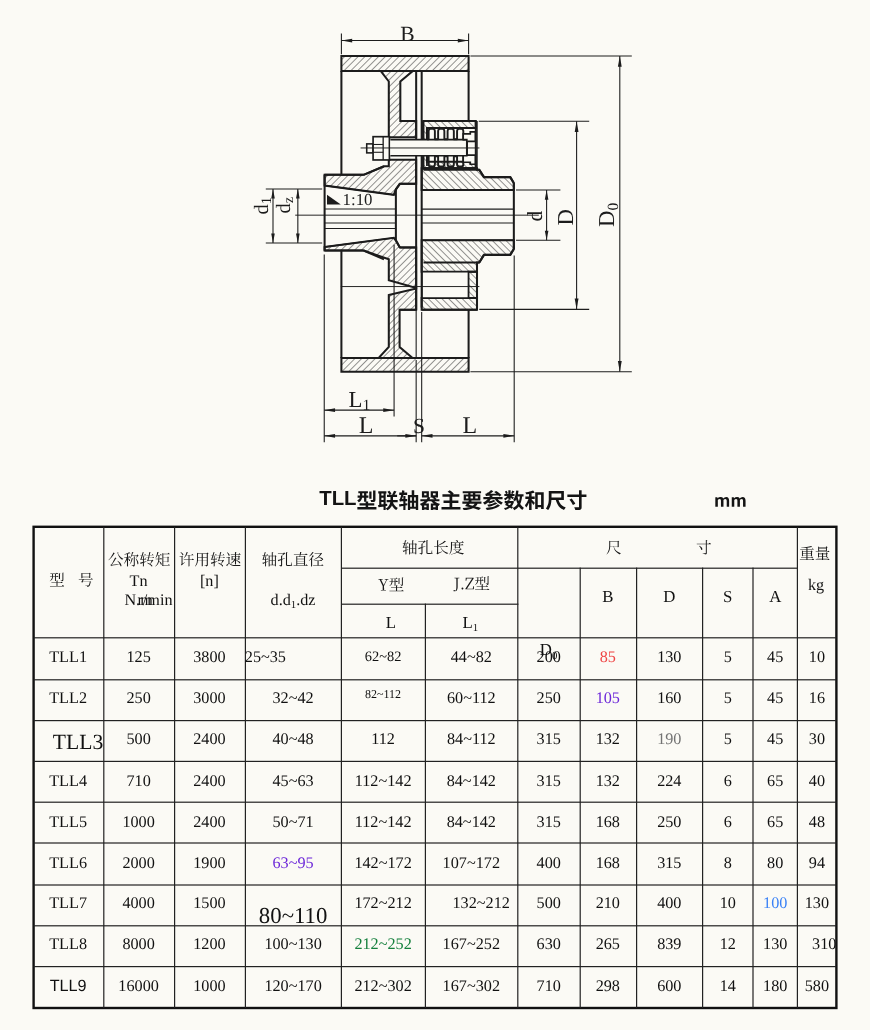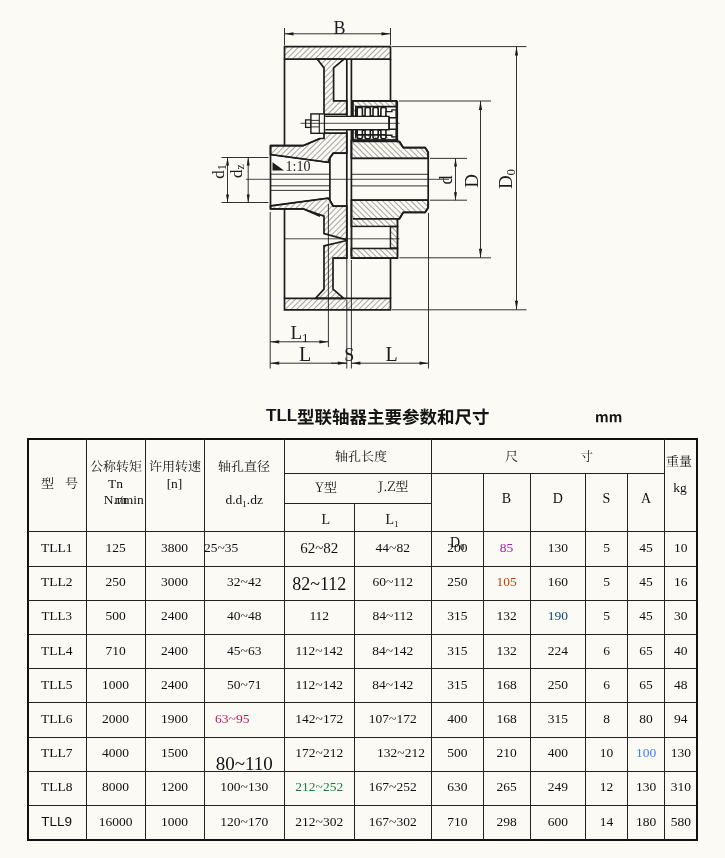--- a/index.html
+++ b/index.html
@@ -222,49 +222,49 @@
 <div style="position:absolute;left:546.5px;top:489.0px;width:120px;text-align:center;font-family:'Liberation Serif',serif;font-size:14px;color:#111;line-height:20px;">S</div>
 <div style="position:absolute;left:586.0px;top:489.0px;width:120px;text-align:center;font-family:'Liberation Serif',serif;font-size:14px;color:#111;line-height:20px;">A</div>
 <svg style="position:absolute;left:666.0px;top:452.7px;overflow:visible" width="26" height="16" viewBox="0 -13.0 26 16">
     <path fill="#1a1a1a" d="M0.7 -8.4H10.5L11.2 -9.1Q11.2 -9.1 11.3 -9.0Q11.4 -8.9 11.6 -8.8Q11.7 -8.7 11.9 -8.5Q12.1 -8.3 12.3 -8.2Q12.3 -8.1 12.2 -8.0Q12.1 -8.0 12.0 -8.0H0.9ZM1.5 -1.6H9.9L10.5 -2.3Q10.5 -2.3 10.6 -2.3Q10.7 -2.2 10.9 -2.0Q11.1 -1.9 11.3 -1.8Q11.5 -1.6 11.6 -1.5Q11.6 -1.3 11.3 -1.3H1.6ZM0.5 0.2H10.6L11.3 -0.6Q11.3 -0.6 11.4 -0.5Q11.5 -0.4 11.7 -0.3Q11.9 -0.1 12.1 0.1Q12.3 0.2 12.5 0.4Q12.4 0.6 12.1 0.6H0.6ZM10.0 -10.9 10.9 -10.0Q10.7 -9.9 10.3 -10.1Q9.4 -9.9 8.4 -9.8Q7.4 -9.7 6.2 -9.6Q5.1 -9.5 3.9 -9.4Q2.8 -9.4 1.7 -9.3L1.6 -9.6Q2.7 -9.7 3.9 -9.8Q5.1 -10.0 6.2 -10.1Q7.3 -10.3 8.3 -10.5Q9.3 -10.7 10.0 -10.9ZM6.0 -9.8H6.9V0.3H6.0ZM2.6 -3.3H10.2V-3.0H2.6ZM2.6 -5.1H10.3V-4.7H2.6ZM9.8 -6.8H9.7L10.2 -7.3L11.2 -6.5Q11.2 -6.4 11.0 -6.3Q10.9 -6.3 10.7 -6.2V-2.8Q10.7 -2.7 10.5 -2.7Q10.4 -2.6 10.3 -2.6Q10.1 -2.5 9.9 -2.5H9.8ZM2.3 -6.8V-7.2L3.2 -6.8H10.2V-6.4H3.1V-2.7Q3.1 -2.7 3.0 -2.6Q2.9 -2.5 2.7 -2.5Q2.6 -2.4 2.4 -2.4H2.3Z M16.2 -8.9H22.8V-8.5H16.2ZM16.2 -7.6H22.8V-7.2H16.2ZM22.3 -10.2H22.2L22.6 -10.7L23.7 -9.9Q23.6 -9.8 23.5 -9.8Q23.3 -9.7 23.1 -9.6V-7.0Q23.1 -7.0 23.0 -6.9Q22.9 -6.8 22.7 -6.8Q22.6 -6.7 22.4 -6.7H22.3ZM15.8 -10.2V-10.6L16.7 -10.2H22.9V-9.8H16.6V-6.9Q16.6 -6.9 16.5 -6.8Q16.4 -6.8 16.3 -6.7Q16.1 -6.7 15.9 -6.7H15.8ZM16.1 -3.8H23.0V-3.4H16.1ZM16.1 -2.4H23.0V-2.1H16.1ZM22.5 -5.2H22.3L22.8 -5.7L23.9 -4.9Q23.8 -4.8 23.7 -4.7Q23.5 -4.6 23.3 -4.6V-2.0Q23.3 -1.9 23.2 -1.9Q23.1 -1.8 22.9 -1.7Q22.7 -1.7 22.6 -1.7H22.5ZM15.7 -5.2V-5.6L16.6 -5.2H23.0V-4.8H16.5V-1.7Q16.5 -1.7 16.4 -1.6Q16.3 -1.6 16.1 -1.5Q16.0 -1.5 15.8 -1.5H15.7ZM13.7 -6.4H23.6L24.2 -7.1Q24.2 -7.1 24.3 -7.0Q24.4 -6.9 24.6 -6.8Q24.8 -6.7 25.0 -6.5Q25.2 -6.4 25.3 -6.2Q25.3 -6.0 25.0 -6.0H13.8ZM13.7 0.3H23.6L24.2 -0.4Q24.2 -0.4 24.3 -0.4Q24.5 -0.3 24.6 -0.1Q24.8 0.0 25.0 0.2Q25.2 0.4 25.4 0.5Q25.3 0.7 25.0 0.7H13.8ZM14.6 -1.1H22.9L23.5 -1.8Q23.5 -1.8 23.6 -1.7Q23.7 -1.6 23.9 -1.5Q24.0 -1.4 24.2 -1.2Q24.4 -1.1 24.5 -0.9Q24.5 -0.7 24.2 -0.7H14.8ZM19.0 -5.2H19.9V0.5H19.0Z"></path>
   </svg>
 <div style="position:absolute;left:620.0px;top:477.5px;width:120px;text-align:center;font-family:'Liberation Serif',serif;font-size:13.5px;color:#111;line-height:20px;">kg</div>
 <div style="position:absolute;left:27.5px;top:539.9px;width:58.5px;text-align:center;font-family:'Liberation Serif',serif;font-size:13.5px;color:#111">TLL1</div>
 <div style="position:absolute;left:86.0px;top:539.9px;width:59.0px;text-align:center;font-family:'Liberation Serif',serif;font-size:13.5px;color:#111">125</div>
 <div style="position:absolute;left:145.0px;top:539.9px;width:59.0px;text-align:center;font-family:'Liberation Serif',serif;font-size:13.5px;color:#111">3800</div>
 <div style="position:absolute;left:204.0px;top:539.9px;width:80.5px;text-align:left;font-family:'Liberation Serif',serif;font-size:13.5px;color:#111">25~35</div>
-<div style="position:absolute;left:284.5px;top:539.9px;width:69.5px;text-align:center;font-family:'Liberation Serif',serif;font-size:15px;color:#111">62~82</div>
+<div style="position:absolute;left:284.5px;top:539.9px;width:69.5px;text-align:center;font-family:'Liberation Serif',serif;font-size:12px;color:#111">62~82</div>
 <div style="position:absolute;left:354.0px;top:539.9px;width:77.5px;text-align:center;font-family:'Liberation Serif',serif;font-size:13.5px;color:#111">44~82</div>
 <div style="position:absolute;left:431.5px;top:539.9px;width:51.5px;text-align:center;font-family:'Liberation Serif',serif;font-size:13.5px;color:#111">200</div>
-<div style="position:absolute;left:483.0px;top:539.9px;width:47.0px;text-align:center;font-family:'Liberation Serif',serif;font-size:13.5px;color:#a21caf">85</div>
+<div style="position:absolute;left:483.0px;top:539.9px;width:47.0px;text-align:center;font-family:'Liberation Serif',serif;font-size:13.5px;color:#ef4444">85</div>
 <div style="position:absolute;left:530.0px;top:539.9px;width:55.5px;text-align:center;font-family:'Liberation Serif',serif;font-size:13.5px;color:#111">130</div>
 <div style="position:absolute;left:585.5px;top:539.9px;width:42.0px;text-align:center;font-family:'Liberation Serif',serif;font-size:13.5px;color:#111">5</div>
 <div style="position:absolute;left:627.5px;top:539.9px;width:37.0px;text-align:center;font-family:'Liberation Serif',serif;font-size:13.5px;color:#111">45</div>
 <div style="position:absolute;left:664.5px;top:539.9px;width:32.5px;text-align:center;font-family:'Liberation Serif',serif;font-size:13.5px;color:#111">10</div>
 <div style="position:absolute;left:27.5px;top:574.1px;width:58.5px;text-align:center;font-family:'Liberation Serif',serif;font-size:13.5px;color:#111">TLL2</div>
 <div style="position:absolute;left:86.0px;top:574.1px;width:59.0px;text-align:center;font-family:'Liberation Serif',serif;font-size:13.5px;color:#111">250</div>
 <div style="position:absolute;left:145.0px;top:574.1px;width:59.0px;text-align:center;font-family:'Liberation Serif',serif;font-size:13.5px;color:#111">3000</div>
 <div style="position:absolute;left:204.0px;top:574.1px;width:80.5px;text-align:center;font-family:'Liberation Serif',serif;font-size:13.5px;color:#111">32~42</div>
-<div style="position:absolute;left:284.5px;top:574.1px;width:69.5px;text-align:center;font-family:'Liberation Serif',serif;font-size:18px;color:#111">82~112</div>
+<div style="position:absolute;left:284.5px;top:574.1px;width:69.5px;text-align:center;font-family:'Liberation Serif',serif;font-size:10px;color:#111">82~112</div>
 <div style="position:absolute;left:354.0px;top:574.1px;width:77.5px;text-align:center;font-family:'Liberation Serif',serif;font-size:13.5px;color:#111">60~112</div>
 <div style="position:absolute;left:431.5px;top:574.1px;width:51.5px;text-align:center;font-family:'Liberation Serif',serif;font-size:13.5px;color:#111">250</div>
-<div style="position:absolute;left:483.0px;top:574.1px;width:47.0px;text-align:center;font-family:'Liberation Serif',serif;font-size:13.5px;color:#c2410c">105</div>
+<div style="position:absolute;left:483.0px;top:574.1px;width:47.0px;text-align:center;font-family:'Liberation Serif',serif;font-size:13.5px;color:#6d28d9">105</div>
 <div style="position:absolute;left:530.0px;top:574.1px;width:55.5px;text-align:center;font-family:'Liberation Serif',serif;font-size:13.5px;color:#111">160</div>
 <div style="position:absolute;left:585.5px;top:574.1px;width:42.0px;text-align:center;font-family:'Liberation Serif',serif;font-size:13.5px;color:#111">5</div>
 <div style="position:absolute;left:627.5px;top:574.1px;width:37.0px;text-align:center;font-family:'Liberation Serif',serif;font-size:13.5px;color:#111">45</div>
 <div style="position:absolute;left:664.5px;top:574.1px;width:32.5px;text-align:center;font-family:'Liberation Serif',serif;font-size:13.5px;color:#111">16</div>
-<div style="position:absolute;left:27.5px;top:608.3px;width:58.5px;text-align:center;font-family:'Liberation Serif',serif;font-size:13px;color:#111">TLL3</div>
+<div style="position:absolute;left:27.5px;top:608.3px;width:58.5px;text-align:right;font-family:'Liberation Serif',serif;font-size:18px;color:#111">TLL3</div>
 <div style="position:absolute;left:86.0px;top:608.3px;width:59.0px;text-align:center;font-family:'Liberation Serif',serif;font-size:13.5px;color:#111">500</div>
 <div style="position:absolute;left:145.0px;top:608.3px;width:59.0px;text-align:center;font-family:'Liberation Serif',serif;font-size:13.5px;color:#111">2400</div>
 <div style="position:absolute;left:204.0px;top:608.3px;width:80.5px;text-align:center;font-family:'Liberation Serif',serif;font-size:13.5px;color:#111">40~48</div>
 <div style="position:absolute;left:284.5px;top:608.3px;width:69.5px;text-align:center;font-family:'Liberation Serif',serif;font-size:13.5px;color:#111">112</div>
 <div style="position:absolute;left:354.0px;top:608.3px;width:77.5px;text-align:center;font-family:'Liberation Serif',serif;font-size:13.5px;color:#111">84~112</div>
 <div style="position:absolute;left:431.5px;top:608.3px;width:51.5px;text-align:center;font-family:'Liberation Serif',serif;font-size:13.5px;color:#111">315</div>
 <div style="position:absolute;left:483.0px;top:608.3px;width:47.0px;text-align:center;font-family:'Liberation Serif',serif;font-size:13.5px;color:#111">132</div>
-<div style="position:absolute;left:530.0px;top:608.3px;width:55.5px;text-align:center;font-family:'Liberation Serif',serif;font-size:13.5px;color:#0c4a6e">190</div>
+<div style="position:absolute;left:530.0px;top:608.3px;width:55.5px;text-align:center;font-family:'Liberation Serif',serif;font-size:13.5px;color:#737373">190</div>
 <div style="position:absolute;left:585.5px;top:608.3px;width:42.0px;text-align:center;font-family:'Liberation Serif',serif;font-size:13.5px;color:#111">5</div>
 <div style="position:absolute;left:627.5px;top:608.3px;width:37.0px;text-align:center;font-family:'Liberation Serif',serif;font-size:13.5px;color:#111">45</div>
 <div style="position:absolute;left:664.5px;top:608.3px;width:32.5px;text-align:center;font-family:'Liberation Serif',serif;font-size:13.5px;color:#111">30</div>
 <div style="position:absolute;left:27.5px;top:642.5px;width:58.5px;text-align:center;font-family:'Liberation Serif',serif;font-size:13.5px;color:#111">TLL4</div>
 <div style="position:absolute;left:86.0px;top:642.5px;width:59.0px;text-align:center;font-family:'Liberation Serif',serif;font-size:13.5px;color:#111">710</div>
 <div style="position:absolute;left:145.0px;top:642.5px;width:59.0px;text-align:center;font-family:'Liberation Serif',serif;font-size:13.5px;color:#111">2400</div>
 <div style="position:absolute;left:204.0px;top:642.5px;width:80.5px;text-align:center;font-family:'Liberation Serif',serif;font-size:13.5px;color:#111">45~63</div>
 <div style="position:absolute;left:284.5px;top:642.5px;width:69.5px;text-align:center;font-family:'Liberation Serif',serif;font-size:13.5px;color:#111">112~142</div>
 <div style="position:absolute;left:354.0px;top:642.5px;width:77.5px;text-align:center;font-family:'Liberation Serif',serif;font-size:13.5px;color:#111">84~142</div>
 <div style="position:absolute;left:431.5px;top:642.5px;width:51.5px;text-align:center;font-family:'Liberation Serif',serif;font-size:13.5px;color:#111">315</div>
@@ -281,21 +281,21 @@
 <div style="position:absolute;left:354.0px;top:676.7px;width:77.5px;text-align:center;font-family:'Liberation Serif',serif;font-size:13.5px;color:#111">84~142</div>
 <div style="position:absolute;left:431.5px;top:676.7px;width:51.5px;text-align:center;font-family:'Liberation Serif',serif;font-size:13.5px;color:#111">315</div>
 <div style="position:absolute;left:483.0px;top:676.7px;width:47.0px;text-align:center;font-family:'Liberation Serif',serif;font-size:13.5px;color:#111">168</div>
 <div style="position:absolute;left:530.0px;top:676.7px;width:55.5px;text-align:center;font-family:'Liberation Serif',serif;font-size:13.5px;color:#111">250</div>
 <div style="position:absolute;left:585.5px;top:676.7px;width:42.0px;text-align:center;font-family:'Liberation Serif',serif;font-size:13.5px;color:#111">6</div>
 <div style="position:absolute;left:627.5px;top:676.7px;width:37.0px;text-align:center;font-family:'Liberation Serif',serif;font-size:13.5px;color:#111">65</div>
 <div style="position:absolute;left:664.5px;top:676.7px;width:32.5px;text-align:center;font-family:'Liberation Serif',serif;font-size:13.5px;color:#111">48</div>
 <div style="position:absolute;left:27.5px;top:710.9px;width:58.5px;text-align:center;font-family:'Liberation Serif',serif;font-size:13.5px;color:#111">TLL6</div>
 <div style="position:absolute;left:86.0px;top:710.9px;width:59.0px;text-align:center;font-family:'Liberation Serif',serif;font-size:13.5px;color:#111">2000</div>
 <div style="position:absolute;left:145.0px;top:710.9px;width:59.0px;text-align:center;font-family:'Liberation Serif',serif;font-size:13.5px;color:#111">1900</div>
-<div style="position:absolute;left:192px;top:710.9px;width:80.5px;text-align:center;font-family:'Liberation Serif',serif;font-size:13.5px;color:#be185d">63~95</div>
+<div style="position:absolute;left:204.0px;top:710.9px;width:80.5px;text-align:center;font-family:'Liberation Serif',serif;font-size:13.5px;color:#6d28d9">63~95</div>
 <div style="position:absolute;left:284.5px;top:710.9px;width:69.5px;text-align:center;font-family:'Liberation Serif',serif;font-size:13.5px;color:#111">142~172</div>
 <div style="position:absolute;left:354.0px;top:710.9px;width:77.5px;text-align:center;font-family:'Liberation Serif',serif;font-size:13.5px;color:#111">107~172</div>
 <div style="position:absolute;left:431.5px;top:710.9px;width:51.5px;text-align:center;font-family:'Liberation Serif',serif;font-size:13.5px;color:#111">400</div>
 <div style="position:absolute;left:483.0px;top:710.9px;width:47.0px;text-align:center;font-family:'Liberation Serif',serif;font-size:13.5px;color:#111">168</div>
 <div style="position:absolute;left:530.0px;top:710.9px;width:55.5px;text-align:center;font-family:'Liberation Serif',serif;font-size:13.5px;color:#111">315</div>
 <div style="position:absolute;left:585.5px;top:710.9px;width:42.0px;text-align:center;font-family:'Liberation Serif',serif;font-size:13.5px;color:#111">8</div>
 <div style="position:absolute;left:627.5px;top:710.9px;width:37.0px;text-align:center;font-family:'Liberation Serif',serif;font-size:13.5px;color:#111">80</div>
 <div style="position:absolute;left:664.5px;top:710.9px;width:32.5px;text-align:center;font-family:'Liberation Serif',serif;font-size:13.5px;color:#111">94</div>
 <div style="position:absolute;left:27.5px;top:745.1px;width:58.5px;text-align:center;font-family:'Liberation Serif',serif;font-size:13.5px;color:#111">TLL7</div>
 <div style="position:absolute;left:86.0px;top:745.1px;width:59.0px;text-align:center;font-family:'Liberation Serif',serif;font-size:13.5px;color:#111">4000</div>
@@ -310,24 +310,24 @@
 <div style="position:absolute;left:627.5px;top:745.1px;width:37.0px;text-align:center;font-family:'Liberation Serif',serif;font-size:13.5px;color:#3b82f6">100</div>
 <div style="position:absolute;left:664.5px;top:745.1px;width:32.5px;text-align:center;font-family:'Liberation Serif',serif;font-size:13.5px;color:#111">130</div>
 <div style="position:absolute;left:27.5px;top:779.3px;width:58.5px;text-align:center;font-family:'Liberation Serif',serif;font-size:13.5px;color:#111">TLL8</div>
 <div style="position:absolute;left:86.0px;top:779.3px;width:59.0px;text-align:center;font-family:'Liberation Serif',serif;font-size:13.5px;color:#111">8000</div>
 <div style="position:absolute;left:145.0px;top:779.3px;width:59.0px;text-align:center;font-family:'Liberation Serif',serif;font-size:13.5px;color:#111">1200</div>
 <div style="position:absolute;left:204.0px;top:779.3px;width:80.5px;text-align:center;font-family:'Liberation Serif',serif;font-size:13.5px;color:#111">100~130</div>
 <div style="position:absolute;left:284.5px;top:779.3px;width:69.5px;text-align:center;font-family:'Liberation Serif',serif;font-size:13.5px;color:#15803d">212~252</div>
 <div style="position:absolute;left:354.0px;top:779.3px;width:77.5px;text-align:center;font-family:'Liberation Serif',serif;font-size:13.5px;color:#111">167~252</div>
 <div style="position:absolute;left:431.5px;top:779.3px;width:51.5px;text-align:center;font-family:'Liberation Serif',serif;font-size:13.5px;color:#111">630</div>
 <div style="position:absolute;left:483.0px;top:779.3px;width:47.0px;text-align:center;font-family:'Liberation Serif',serif;font-size:13.5px;color:#111">265</div>
-<div style="position:absolute;left:530.0px;top:779.3px;width:55.5px;text-align:center;font-family:'Liberation Serif',serif;font-size:13.5px;color:#111">249</div>
+<div style="position:absolute;left:530.0px;top:779.3px;width:55.5px;text-align:center;font-family:'Liberation Serif',serif;font-size:13.5px;color:#111">839</div>
 <div style="position:absolute;left:585.5px;top:779.3px;width:42.0px;text-align:center;font-family:'Liberation Serif',serif;font-size:13.5px;color:#111">12</div>
 <div style="position:absolute;left:627.5px;top:779.3px;width:37.0px;text-align:center;font-family:'Liberation Serif',serif;font-size:13.5px;color:#111">130</div>
-<div style="position:absolute;left:664.5px;top:779.3px;width:32.5px;text-align:center;font-family:'Liberation Serif',serif;font-size:13.5px;color:#111">310</div>
+<div style="position:absolute;left:664.5px;top:779.3px;width:32.5px;text-align:right;font-family:'Liberation Serif',serif;font-size:13.5px;color:#111">310</div>
 <div style="position:absolute;left:27.5px;top:813.5px;width:58.5px;text-align:center;font-family:Liberation Sans, sans-serif;font-size:13.5px;color:#111">TLL9</div>
 <div style="position:absolute;left:86.0px;top:813.5px;width:59.0px;text-align:center;font-family:'Liberation Serif',serif;font-size:13.5px;color:#111">16000</div>
 <div style="position:absolute;left:145.0px;top:813.5px;width:59.0px;text-align:center;font-family:'Liberation Serif',serif;font-size:13.5px;color:#111">1000</div>
 <div style="position:absolute;left:204.0px;top:813.5px;width:80.5px;text-align:center;font-family:'Liberation Serif',serif;font-size:13.5px;color:#111">120~170</div>
 <div style="position:absolute;left:284.5px;top:813.5px;width:69.5px;text-align:center;font-family:'Liberation Serif',serif;font-size:13.5px;color:#111">212~302</div>
 <div style="position:absolute;left:354.0px;top:813.5px;width:77.5px;text-align:center;font-family:'Liberation Serif',serif;font-size:13.5px;color:#111">167~302</div>
 <div style="position:absolute;left:431.5px;top:813.5px;width:51.5px;text-align:center;font-family:'Liberation Serif',serif;font-size:13.5px;color:#111">710</div>
 <div style="position:absolute;left:483.0px;top:813.5px;width:47.0px;text-align:center;font-family:'Liberation Serif',serif;font-size:13.5px;color:#111">298</div>
 <div style="position:absolute;left:530.0px;top:813.5px;width:55.5px;text-align:center;font-family:'Liberation Serif',serif;font-size:13.5px;color:#111">600</div>
 <div style="position:absolute;left:585.5px;top:813.5px;width:42.0px;text-align:center;font-family:'Liberation Serif',serif;font-size:13.5px;color:#111">14</div>

